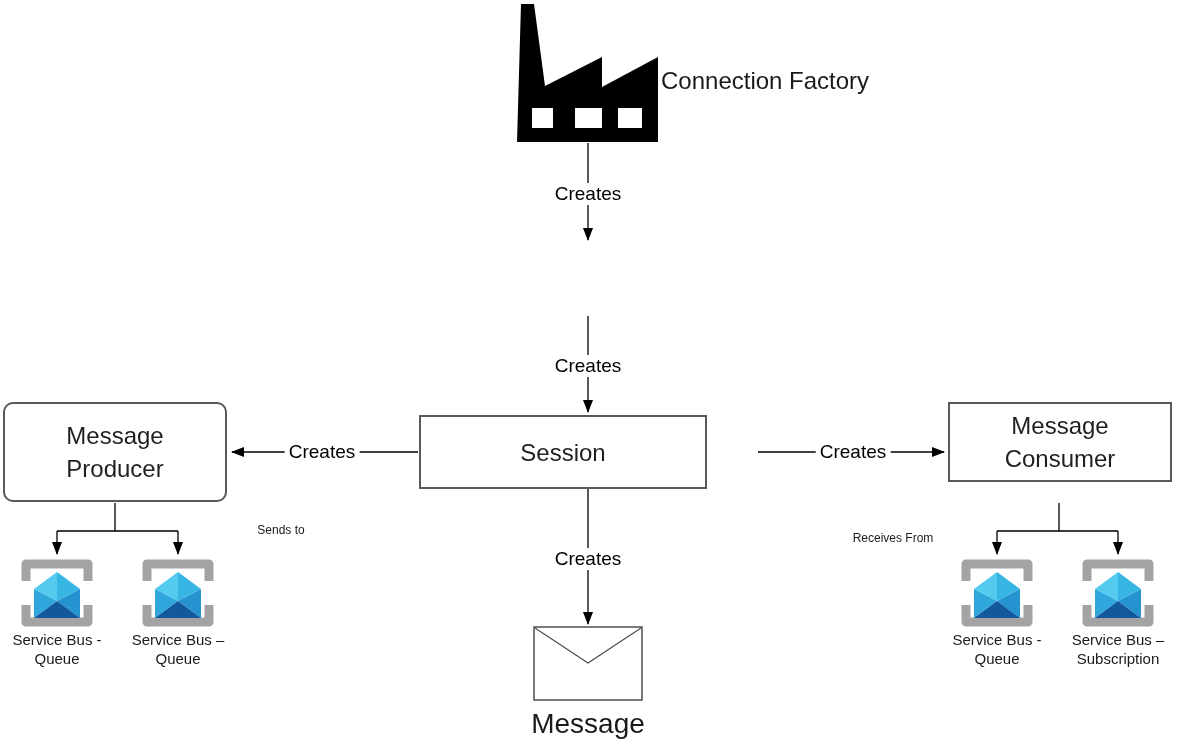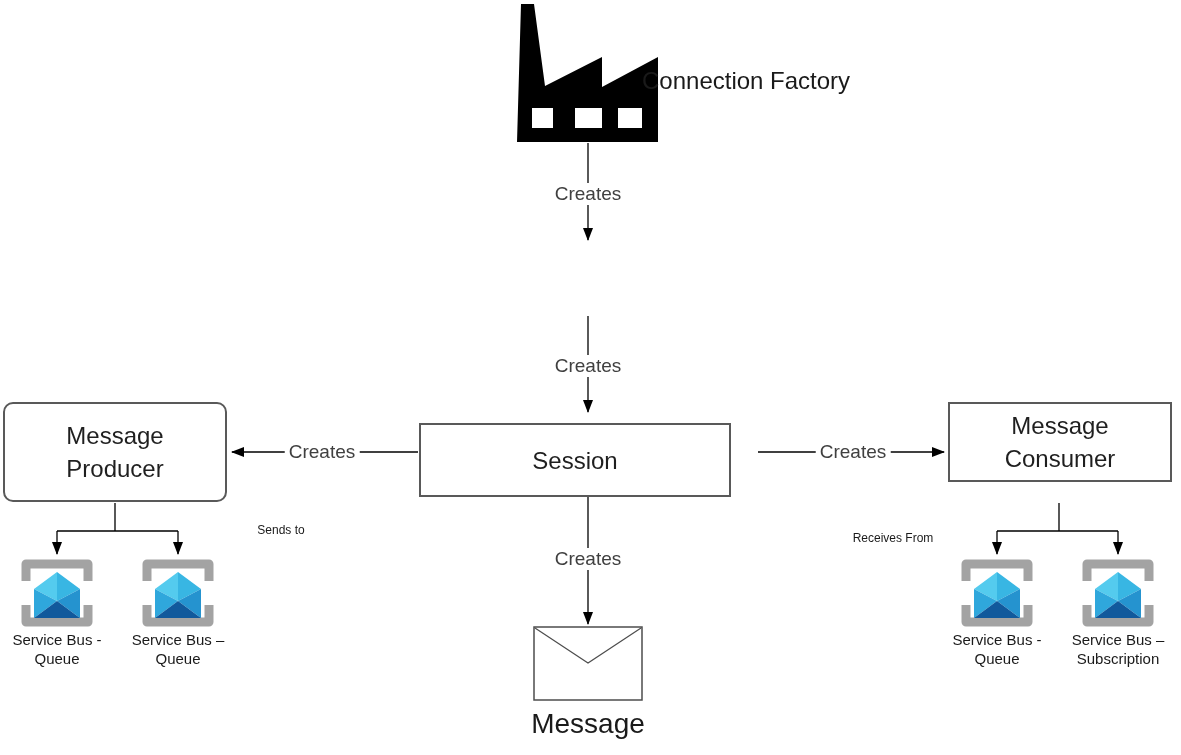--- a/index.html
+++ b/index.html
@@ -9,28 +9,28 @@
   }
   svg.overlay{position:absolute;left:0;top:0;}
   .node{
     position:absolute;box-sizing:border-box;border:2px solid #595959;background:#ffffff;
     display:flex;align-items:center;justify-content:center;text-align:center;
     font-size:24px;line-height:33px;color:#1f1f1f;
   }
   .node .wrap{max-width:170px;}
   .edge-label{
     position:absolute;transform:translate(-50%,-50%);background:#ffffff;
-    padding:0 4px;font-size:19px;white-space:nowrap;color:#404040;text-align:right;
+    padding:0 4px;font-size:19px;white-space:nowrap;color:#000000;text-align:right;
   }
   .free-label{
     position:absolute;transform:translate(-50%,-50%);font-size:12px;
     white-space:nowrap;color:#1a1a1a;
   }
   .factory-label{
-    position:absolute;left:642px;top:67px;font-size:24px;white-space:nowrap;color:#1a1a1a;
+    position:absolute;left:661px;top:67px;font-size:24px;white-space:nowrap;color:#1a1a1a;
   }
   .message-label{
     position:absolute;transform:translate(-50%,-50%);font-size:28px;white-space:nowrap;color:#1a1a1a;
   }
   .sb-icon{position:absolute;width:72px;height:72px;}
   .sb-label{
     position:absolute;width:140px;text-align:center;font-size:15px;line-height:19px;color:#1a1a1a;
   }
   .sb-label span{display:block;}
 </style>
@@ -63,21 +63,21 @@
   <svg style="position:absolute;left:505px;top:0;" width="165" height="146" viewBox="0 0 165 146">
     <polygon points="16,4 29,4 40,86 97,57 97,87 153,57 153,142 12,142" fill="#000000"></polygon>
     <rect x="27" y="108" width="21" height="20" fill="#ffffff"></rect>
     <rect x="70" y="108" width="27" height="20" fill="#ffffff"></rect>
     <rect x="113" y="108" width="24" height="20" fill="#ffffff"></rect>
   </svg>
 
   <div class="factory-label">Connection Factory</div>
 
 
-  <div class="node" style="left:419px;top:415px;width:312px;height:74px;margin-top:8px;">
+  <div class="node" style="left:419px;top:415px;width:288px;height:74px;">
     <span class="wrap">Session</span>
   </div>
 
   <div class="node" style="left:3px;top:402px;width:224px;height:100px;border-radius:10px;">
     <span class="wrap">Message Producer</span>
   </div>
 
   <div class="node" style="left:948px;top:402px;width:224px;height:80px;">
     <span class="wrap">Message Consumer</span>
   </div>

